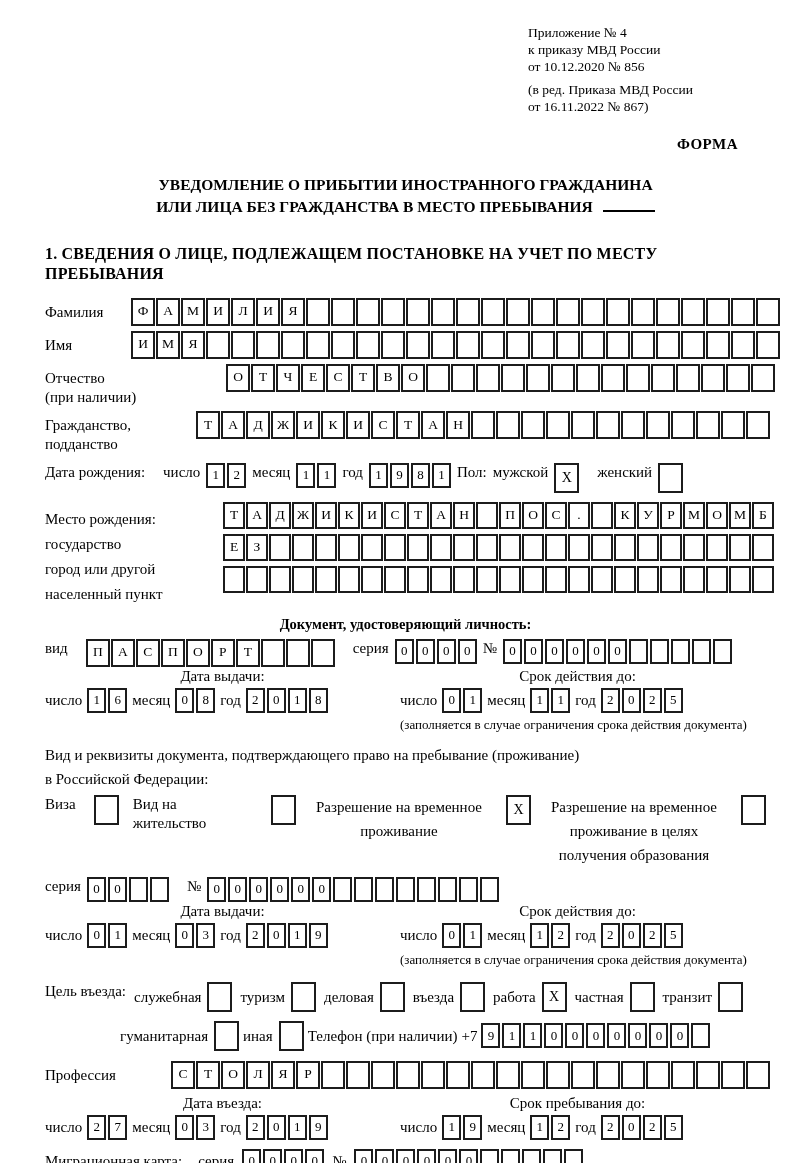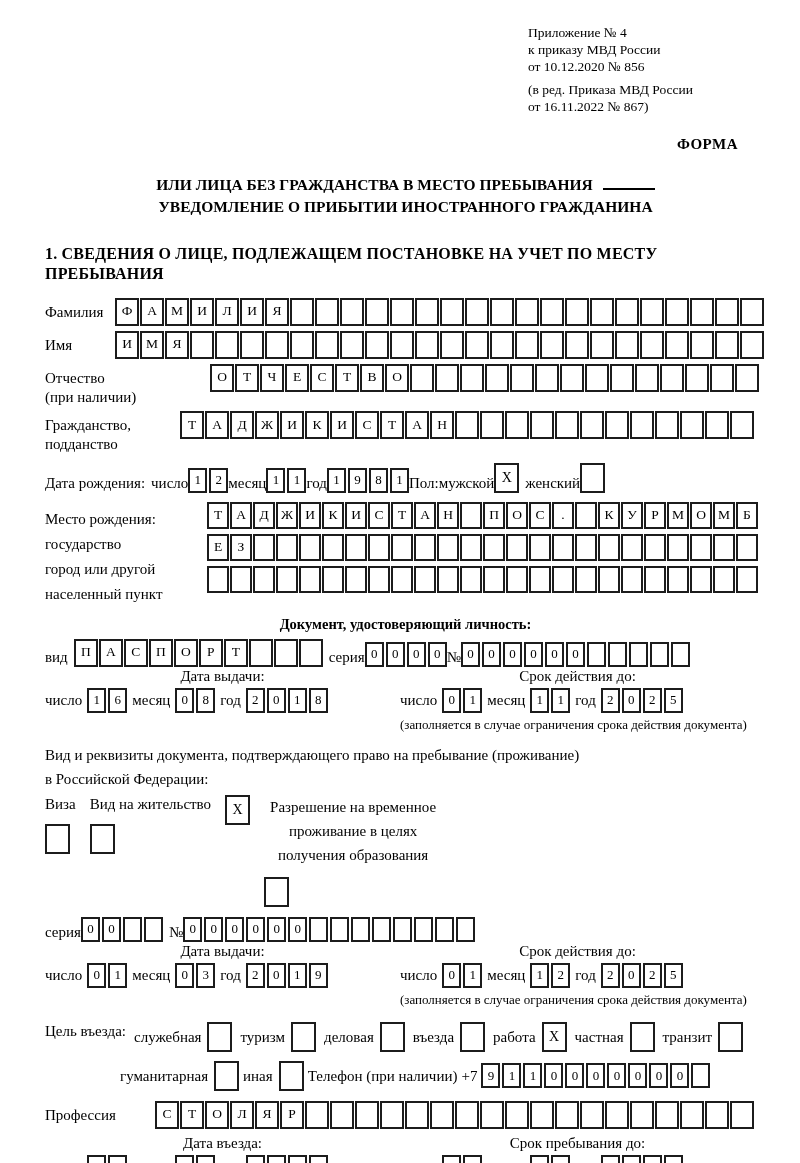--- a/index.html
+++ b/index.html
@@ -14,21 +14,21 @@
   
   .appendix{margin-left:auto;width:238px;font-size:13.5px;}
   .appendix .ln{line-height:17px;}
   .appendix .edition{margin-top:6px;}
   .forma{margin-left:auto;width:238px;text-align:right;font-weight:bold;margin-top:20px;padding-right:28px;font-size:15px;letter-spacing:.5px;}
   
   .title{text-align:center;font-weight:bold;font-size:15.5px;margin-top:20px;line-height:22px;}
   .title .uline{display:inline-block;width:52px;border-bottom:2px solid #000;margin-left:10px;}
   .sec-head{font-weight:bold;font-size:16px;margin-top:26px;margin-bottom:14px;letter-spacing:.2px;}
   
-  .row{display:flex;align-items:flex-start;margin-bottom:5px;}
+  .row{display:flex;align-items:flex-start;margin-bottom:5px;gap:16px;}
   .lblcol{flex:none;padding-top:5px;}
   .lbl{white-space:nowrap;}
   
   .cells{display:inline-flex;gap:1px;vertical-align:middle;flex-wrap:nowrap;}
   .cell{
     flex:none;width:20px;height:24px;border:2px solid #1c1c1c;background:#fff;
     display:inline-flex;align-items:center;justify-content:center;
     font-size:13.5px;font-weight:500;
   }
   .cells.sm{gap:2px;}
@@ -39,34 +39,34 @@
     align-items:center;justify-content:center;font-size:14px;vertical-align:middle;
   }
   
   .w-surname{width:70px;}
   .w-patro{width:165px;}
   .w-citiz{width:135px;}
   .w-bplace{width:162px;line-height:25px;}
   .w-prof{width:110px;}
   .stackrows .cellrow{margin-bottom:5px;}
   
-  .inline{display:flex;align-items:flex-end;flex-wrap:nowrap;}
+  .inline{display:flex;align-items:flex-start;gap:6px;flex-wrap:nowrap;}
   .inline .sp{width:6px;}
   .birthdate{margin-top:9px;margin-bottom:9px;}
   .doc-head{text-align:center;font-weight:bold;font-size:14.5px;margin:8px 0 6px 0;}
   
   .dates-row{display:flex;}
   .date-group{width:355px;}
   .dg-head{text-align:center;font-size:15px;margin-bottom:2px;}
   .dg-line{display:flex;align-items:center;gap:5px;}
   .dg-note{font-size:13px;margin-top:4px;white-space:nowrap;}
   
   .res-intro{margin-top:10px;line-height:24px;}
   .res-opts{display:flex;align-items:flex-start;gap:14px;margin-top:4px;}
-  .res-opt{display:flex;align-items:flex-start;gap:10px;flex-direction:column;}
+  .res-opt{display:flex;align-items:flex-start;gap:18px;}
   .res-opt .wrapped{display:inline-block;text-align:center;line-height:24px;}
   .res-opt .w170{width:178px;}
   .res-opt .w175{width:178px;}
   
   .purposes{display:flex;gap:8px;margin-top:14px;flex-wrap:nowrap;}
   .p-item{display:flex;align-items:center;gap:6px;}
   .purposes2{display:flex;align-items:center;gap:4px;margin-top:9px;padding-left:75px;}
   .phone-lbl{}
   .mcard{display:flex;align-items:center;gap:8px;margin-top:9px;}
   .mt10{margin-top:10px;}
@@ -81,22 +81,22 @@
     <div class="ln">к приказу МВД России</div>
     <div class="ln">от 10.12.2020 № 856</div>
     <div class="edition">
       <div class="ln">(в ред. Приказа МВД России</div>
       <div class="ln">от 16.11.2022 № 867)</div>
     </div>
   </div>
   <div class="forma">ФОРМА</div>
 
   <div class="title">
+    <div>УВЕДОМЛЕНИЕ О ПРИБЫТИИ ИНОСТРАННОГО ГРАЖДАНИНА</div>
     <div><span>ИЛИ ЛИЦА БЕЗ ГРАЖДАНСТВА В МЕСТО ПРЕБЫВАНИЯ</span><span class="uline"></span></div>
-    <div>УВЕДОМЛЕНИЕ О ПРИБЫТИИ ИНОСТРАННОГО ГРАЖДАНИНА</div>
   </div>
 
   <div class="sec-head">1. СВЕДЕНИЯ О ЛИЦЕ, ПОДЛЕЖАЩЕМ ПОСТАНОВКЕ НА УЧЕТ ПО МЕСТУ ПРЕБЫВАНИЯ</div>
 
   <div class="row">
     <div class="lblcol w-surname"><span class="lbl">Фамилия</span></div>
     <span class="cells">
         <span class="cell">Ф</span>
         <span class="cell">А</span>
         <span class="cell">М</span>
@@ -433,20 +433,21 @@
   <div class="res-opts">
     <div class="res-opt">
       <span>Виза</span>
       <span class="box"></span>
     </div>
     <div class="res-opt">
       <span>Вид на жительство</span>
       <span class="box"></span>
     </div>
     <div class="res-opt">
+      <span class="wrapped w170">Разрешение на временное проживание</span>
       <span class="box">X</span>
     </div>
     <div class="res-opt">
       <span class="wrapped w175">Разрешение на временное проживание в целях получения образования</span>
       <span class="box"></span>
     </div>
   </div>
 
   <div class="inline mt10">
     <span class="lbl">серия</span>

